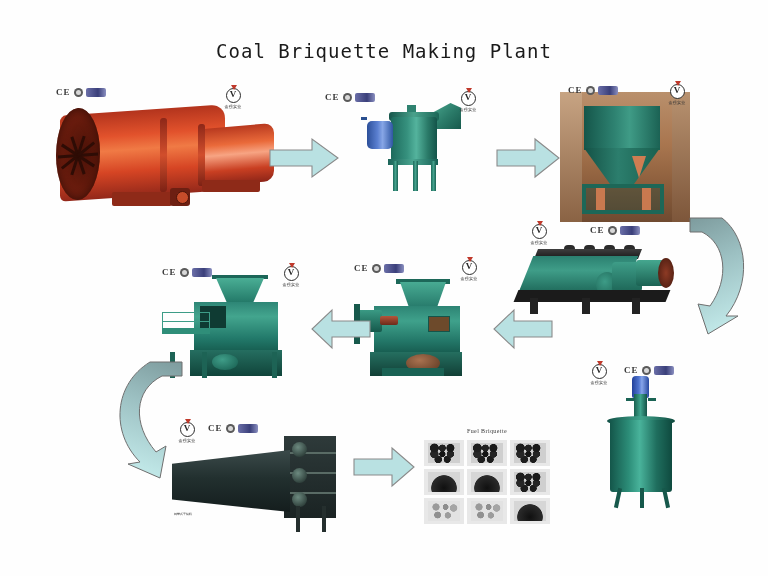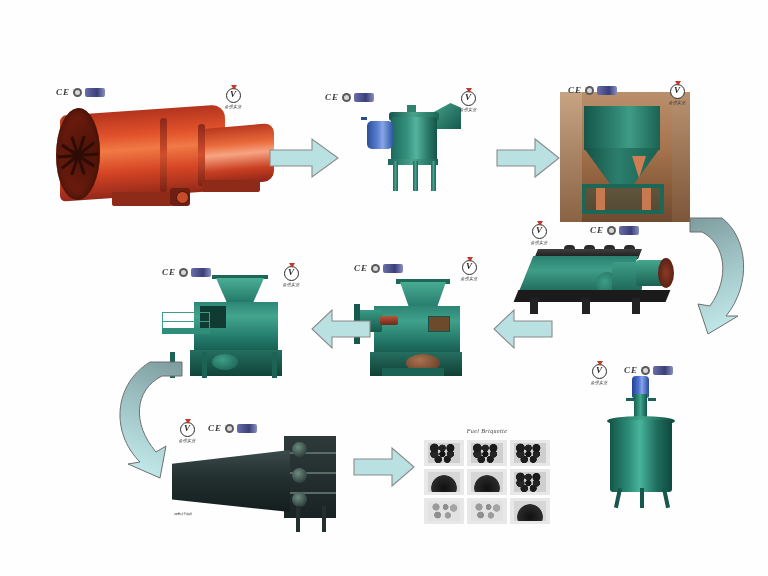--- a/index.html
+++ b/index.html
@@ -30,21 +30,20 @@
     font-family: "DejaVu Sans Mono", "Liberation Mono", monospace;
     font-size: 19px;
     letter-spacing: 1px;
     color: #1a1a1a;
     font-weight: 400;
   }
 
   
   .node {
     position: absolute;
-    font-style: italic;
   }
   .photo {
     position: relative;
     width: 100%;
     height: 100%;
     overflow: hidden;
   }
 
   
   .badges {
@@ -664,20 +663,21 @@
     position: absolute;
     z-index: 4;
   }
   .arrow svg { display: block; }
 </style>
 </head>
 <body>
 
 <div id="stage">
 
+  <div id="title">Coal Briquette Making Plant</div>
 
   <div class="node" id="m1">
     <div class="badges" style="left:4px; top:0;">
       <span class="ce">CE</span>
       <span class="cert"></span>
       <span class="cert2"></span>
     </div>
     <div class="logo" style="left:168px; top:0;">
       <div class="mark">
           <span class="dot"></span>

